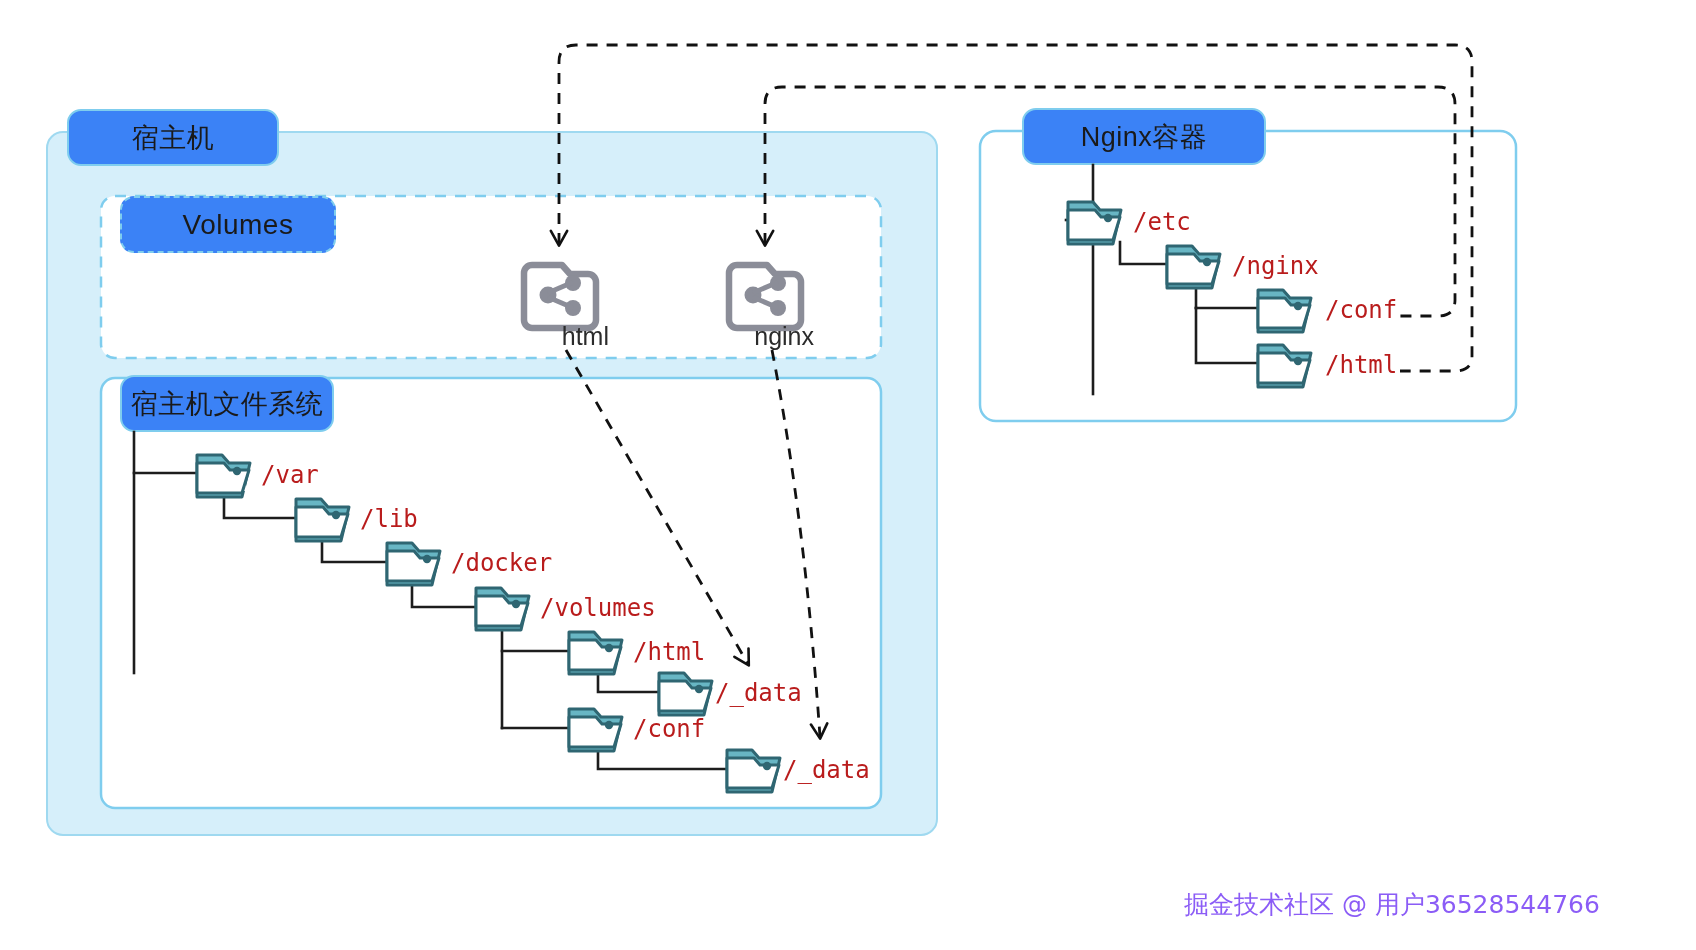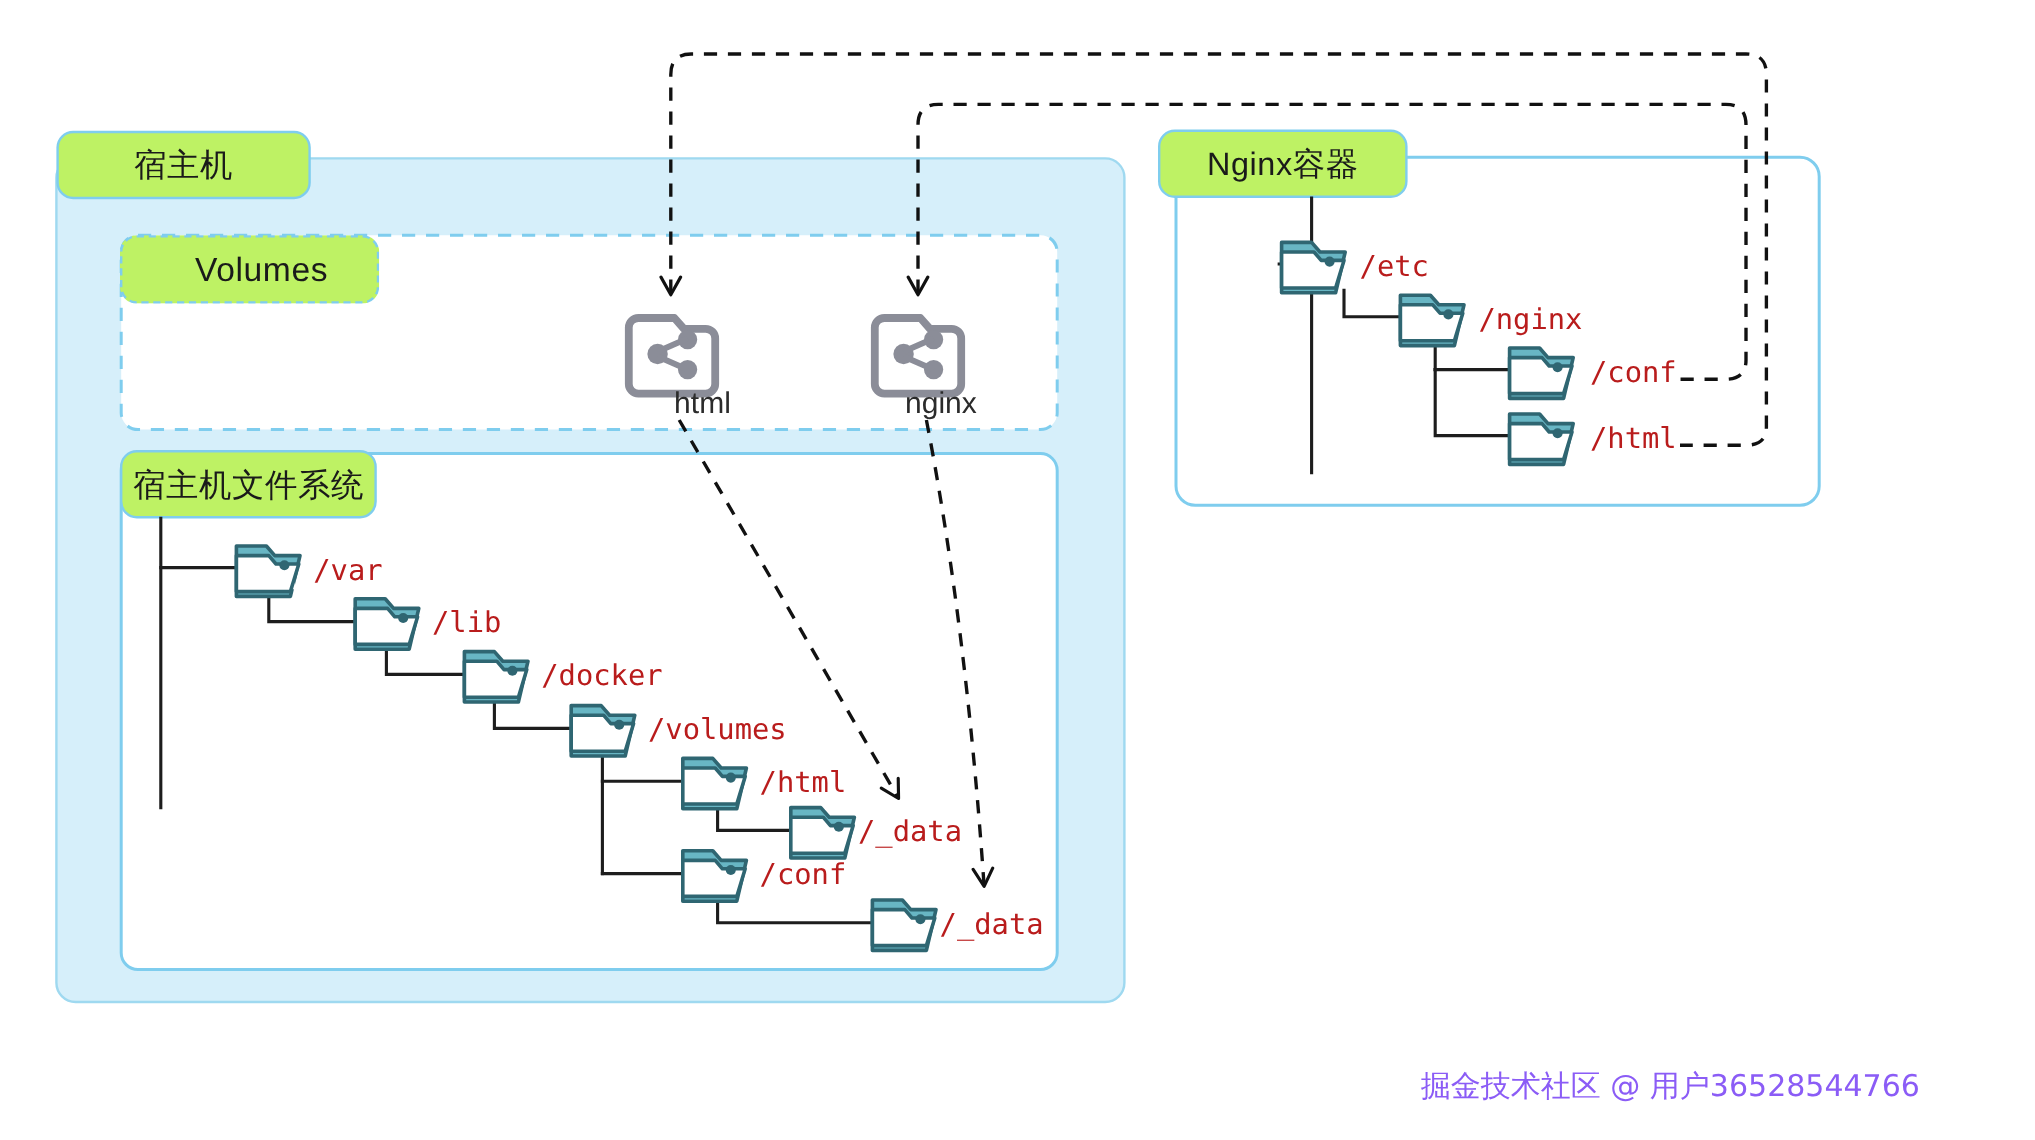--- a/index.html
+++ b/index.html
@@ -2,23 +2,23 @@
 <html><head>
 <meta charset="utf-8">
 <style>
   html,body{margin:0;padding:0;background:#ffffff;}
   body{width:1696px;height:950px;position:relative;overflow:hidden;
        font-family:"Liberation Sans","DejaVu Sans",sans-serif;}
   #stage{position:absolute;left:0;top:0;width:1696px;height:950px;}
   svg.layer{position:absolute;left:0;top:0;width:1696px;height:950px;overflow:visible;}
 
   
-  .pill{position:absolute;background:#bef264;border:2px solid #7fcdee;
+  .pill{position:absolute;background:#3b82f6;border:2px solid #7fcdee;
         border-radius:14px;display:flex;align-items:center;justify-content:center;
-        box-sizing:border-box;}
+        box-sizing:border-box;margin-left:20px;}
   .pill.dashed{border-style:dashed;}
   .pill-text{font-size:27px;color:#1a1a1a;letter-spacing:.5px;}
   .pill-text.latin{font-size:28px;}
 
   
   .path-lbl{position:absolute;font-family:"DejaVu Sans Mono","Liberation Mono",monospace;
             font-size:24px;color:#b91c1c;white-space:nowrap;}
   
   .share-cap{position:absolute;font-size:25px;color:#2b2b2b;white-space:nowrap;text-align:right;}
 
@@ -51,21 +51,21 @@
   </div>
 
   <div class="pill dashed" style="left:100px;top:196px;width:216px;height:57px;padding-left:20px;">
     <span class="pill-text latin">Volumes</span>
   </div>
 
   <div class="pill" style="left:100px;top:375px;width:214px;height:57px;text-align:center;">
     <span class="pill-text">宿主机文件系统</span>
   </div>
 
-  <div class="pill" style="left:965px;top:108px;width:208px;height:57px;">
+  <div class="pill" style="left:1002px;top:108px;width:244px;height:57px;">
     <span class="pill-text">Nginx容器</span>
   </div>
 
   <svg class="layer">
 
     <g>
       <path d="M532 265 h30 l8 9 h18 a8 8 0 0 1 8 8 v38 a8 8 0 0 1 -8 8 h-56
                a8 8 0 0 1 -8 -8 v-47 a8 8 0 0 1 8 -8 z" fill="#ffffff" stroke="#8b8d98" stroke-width="6.5" stroke-linejoin="round"></path>
       <g fill="#8b8d98">
         <circle cx="548" cy="295" r="8.5"></circle>

